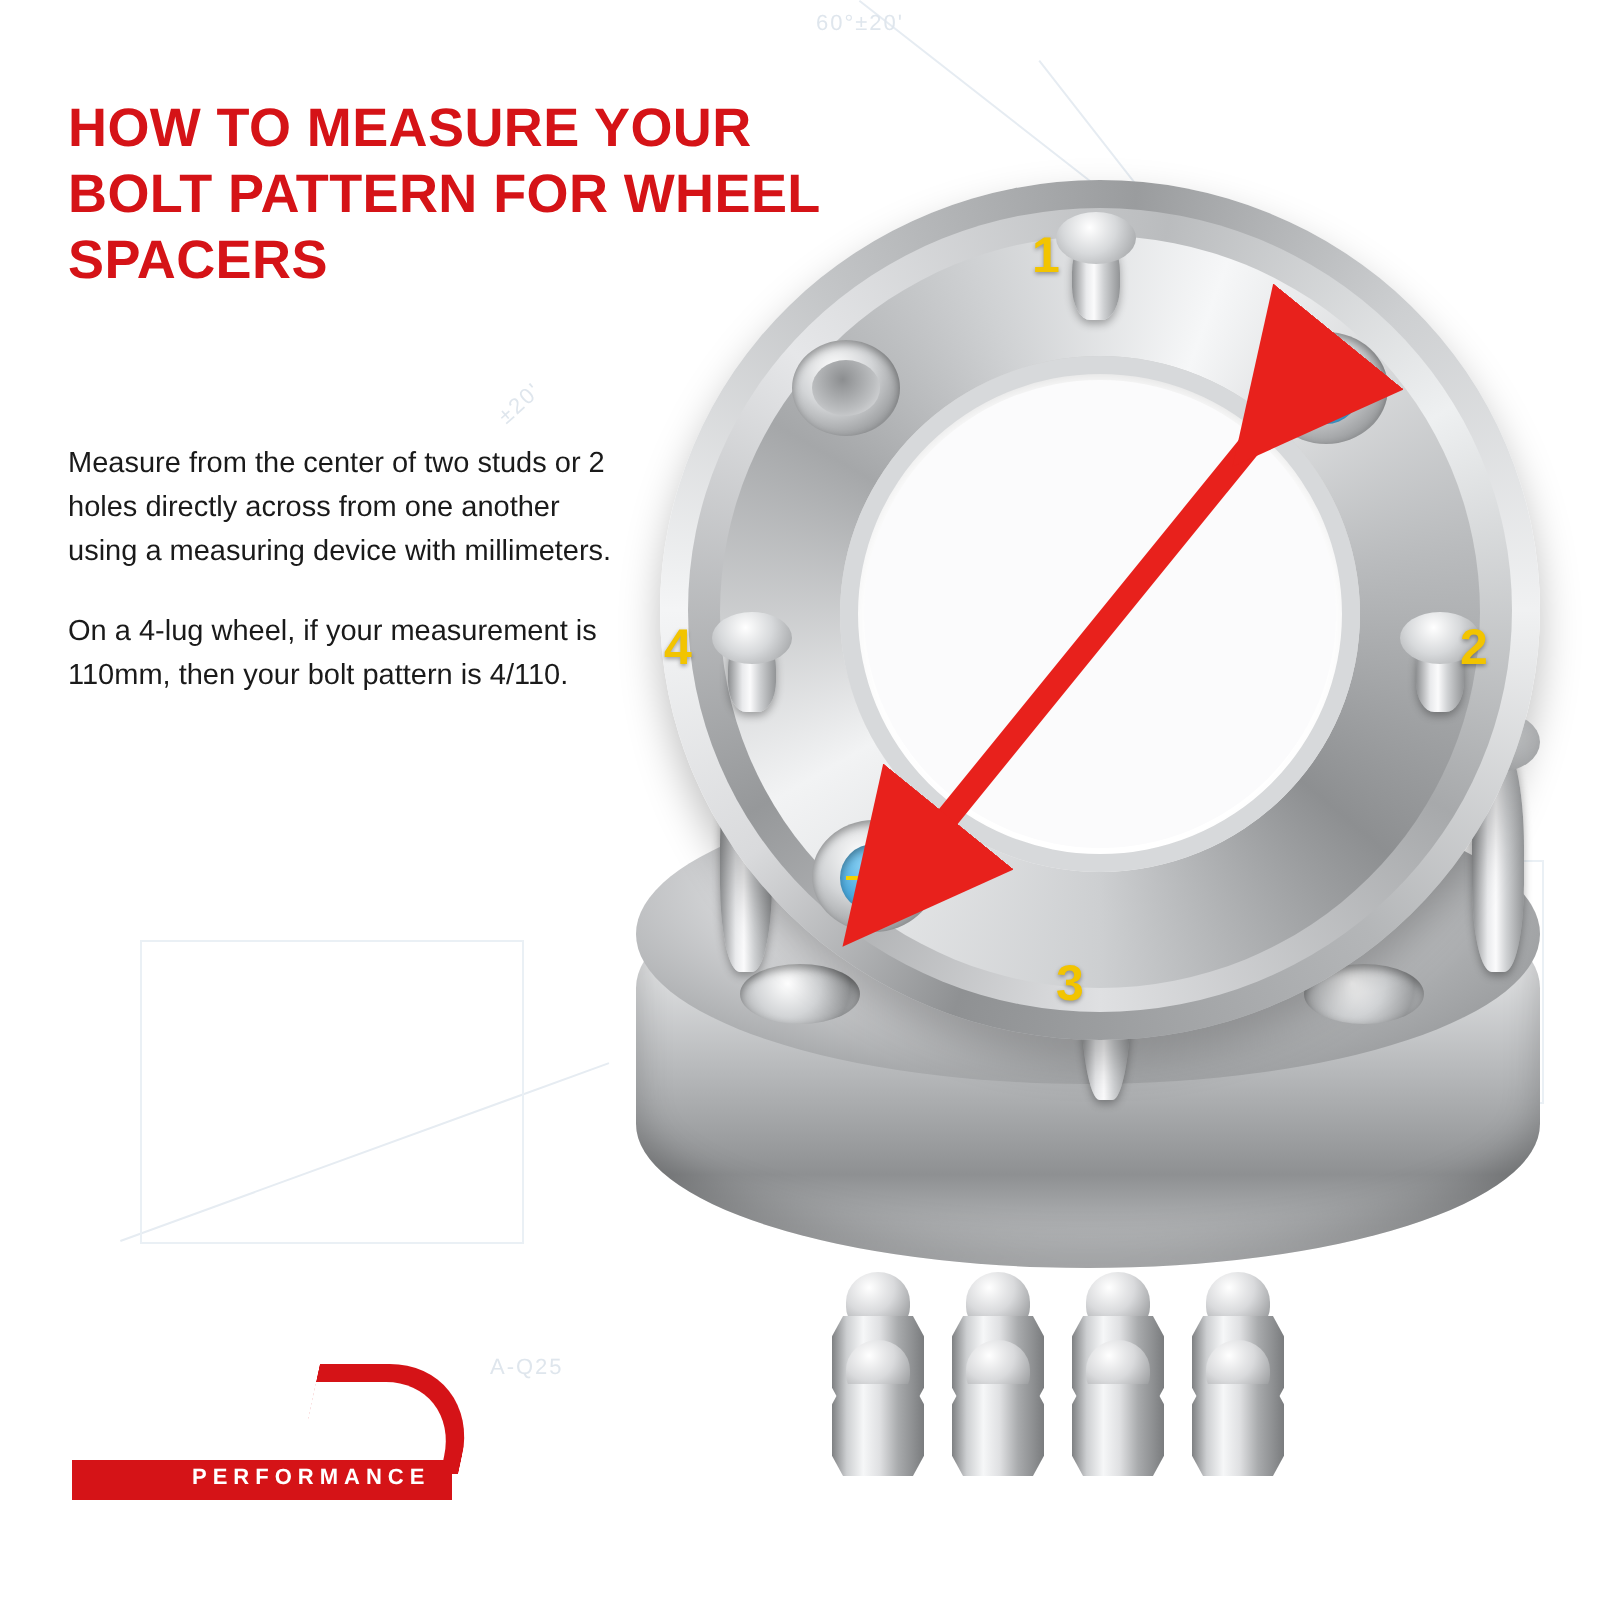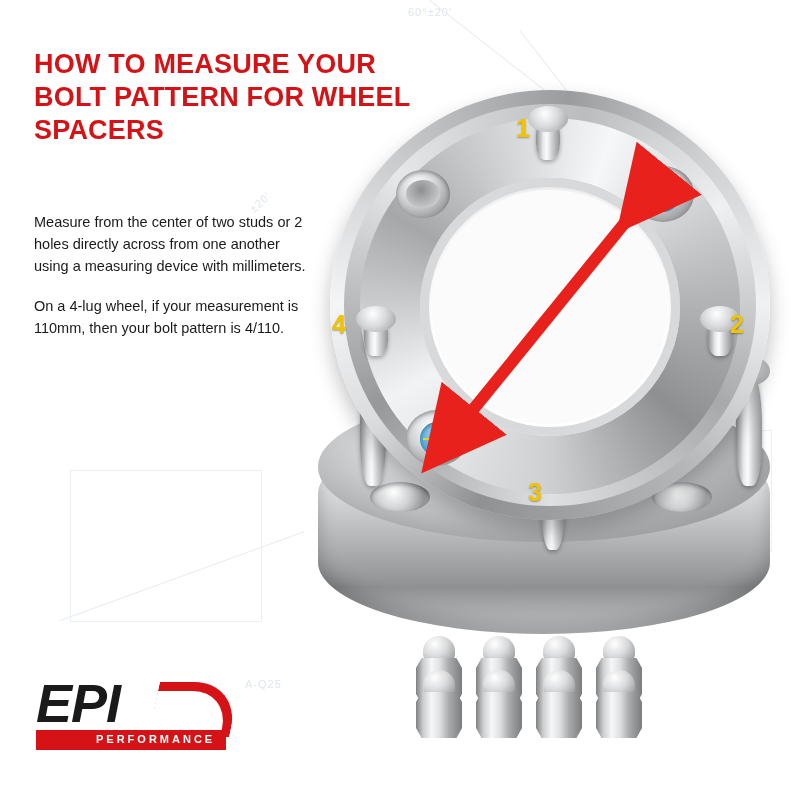--- a/index.html
+++ b/index.html
@@ -74,21 +74,21 @@
   .sub-head {
     font-size: 14.5px;
     font-weight: bold;
     line-height: 1.35;
     margin: 0 0 3px 0;
     letter-spacing: 0.1px;
   }
   .para {
     font-size: 14.5px;
     line-height: 1.52;
-    margin: 4px 0 18px 0;
+    margin: 14px 0 18px 0;
   }
 
   
   .logo {
     position: absolute;
     left: 36px;
     top: 676px;
     width: 190px;
     height: 74px;
   }
@@ -335,21 +335,20 @@
 
   <div class="headline">HOW TO MEASURE YOUR BOLT PATTERN FOR WHEEL SPACERS</div>
 
   <div class="body-col">
     <p class="para">Measure from the center of two studs or 2 holes directly across from one another using a measuring device with millimeters.</p>
     <p class="para">On a 4-lug wheel, if your measurement is 110mm, then your bolt pattern is 4/110.</p>
   </div>
 
   <div class="logo">
     <div class="logo-swoosh"></div>
-    <div class="logo-epi">EPI</div>
     <div class="logo-bar"></div>
     <div class="logo-perf">PERFORMANCE</div>
   </div>
 
   <div class="art">
 
     <div class="lower-body"></div>
     <div class="lower-top"></div>
     <div class="lower-inner-hole"></div>
     <div class="hole" style="left:70px;top:412px;width:60px;height:30px"></div>

